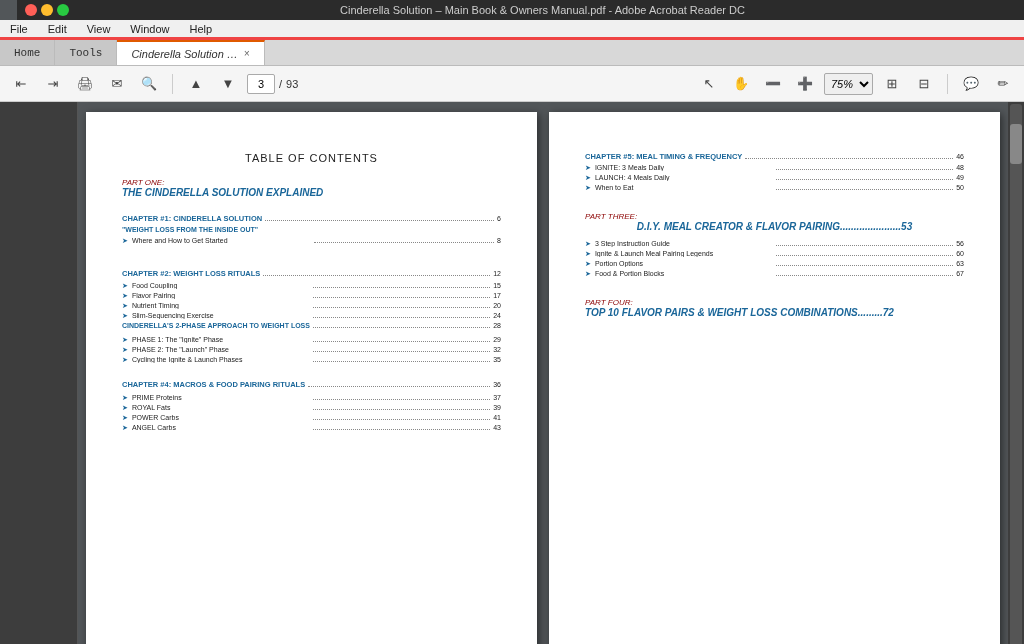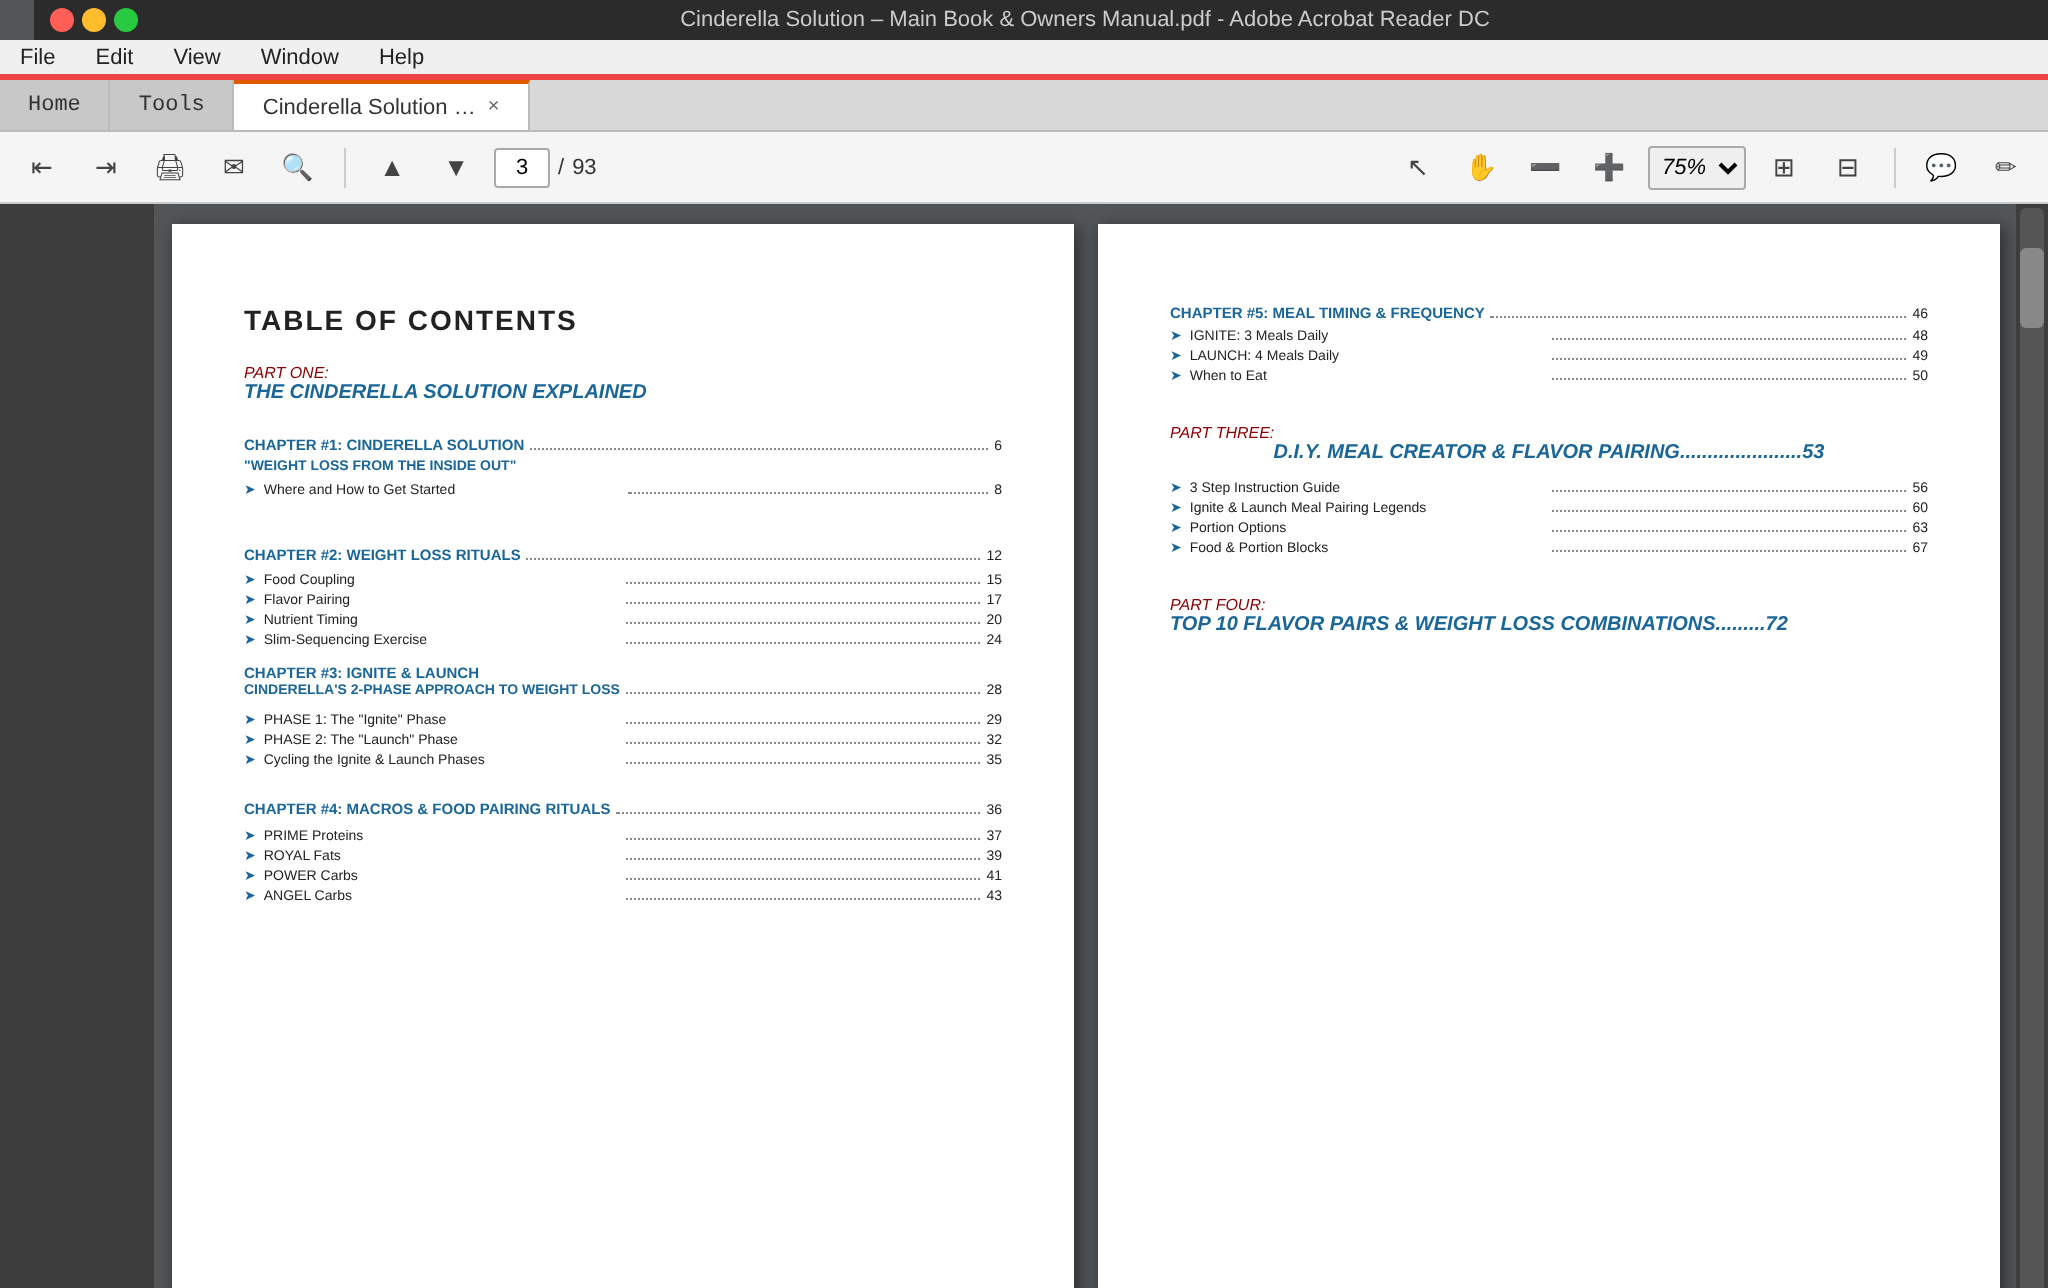--- a/index.html
+++ b/index.html
@@ -59,20 +59,21 @@
       background: #fff;
       border-right: 1px solid #bbb;
       border-top: 2px solid #e05a00;
       padding: 0 14px;
       font-size: 11px;
       display: flex;
       align-items: center;
       color: #333;
       cursor: pointer;
       gap: 6px;
+      font-style: italic;
     }
     .tab-close { font-size: 10px; color: #666; cursor: pointer; }
 
     
     .toolbar {
       background: #f5f5f5;
       height: 36px;
       display: flex;
       align-items: center;
       padding: 0 8px;
@@ -156,22 +157,23 @@
     .scrollbar-thumb {
       width: 12px; height: 40px;
       background: #888;
       border-radius: 3px;
       position: absolute;
       top: 20px;
     }
 
     
     .toc-title {
-      font-size: 14px;
-      font-weight: bold;
+      text-align: center;
+      font-size: 11px;
+      font-weight: normal;
       color: #222;
       margin-bottom: 14px;
       letter-spacing: 1px;
     }
 
     .part-label {
       color: #8b0000;
       font-style: italic;
       font-size: 8px;
       font-weight: normal;
@@ -333,23 +335,20 @@
         <span class="toc-dots"></span>
         <span class="toc-page">20</span>
       </div>
       <div class="toc-entry">
         <span class="toc-bullet">➤</span>
         <span class="toc-entry-text">Slim-Sequencing Exercise</span>
         <span class="toc-dots"></span>
         <span class="toc-page">24</span>
       </div>
 
-      <div style="margin-top:8px;margin-bottom:1px;">
-        <span class="chapter-title">CHAPTER #3: IGNITE &amp; LAUNCH</span>
-      </div>
       <div style="display:flex;align-items:baseline;margin-bottom:3px;">
         <span class="chapter-subtitle">CINDERELLA'S 2-PHASE APPROACH TO WEIGHT LOSS</span>
         <span class="toc-dots"></span>
         <span class="toc-page">28</span>
       </div>
       <div class="toc-entry">
         <span class="toc-bullet">➤</span>
         <span class="toc-entry-text">PHASE 1: The "Ignite" Phase</span>
         <span class="toc-dots"></span>
         <span class="toc-page">29</span>

